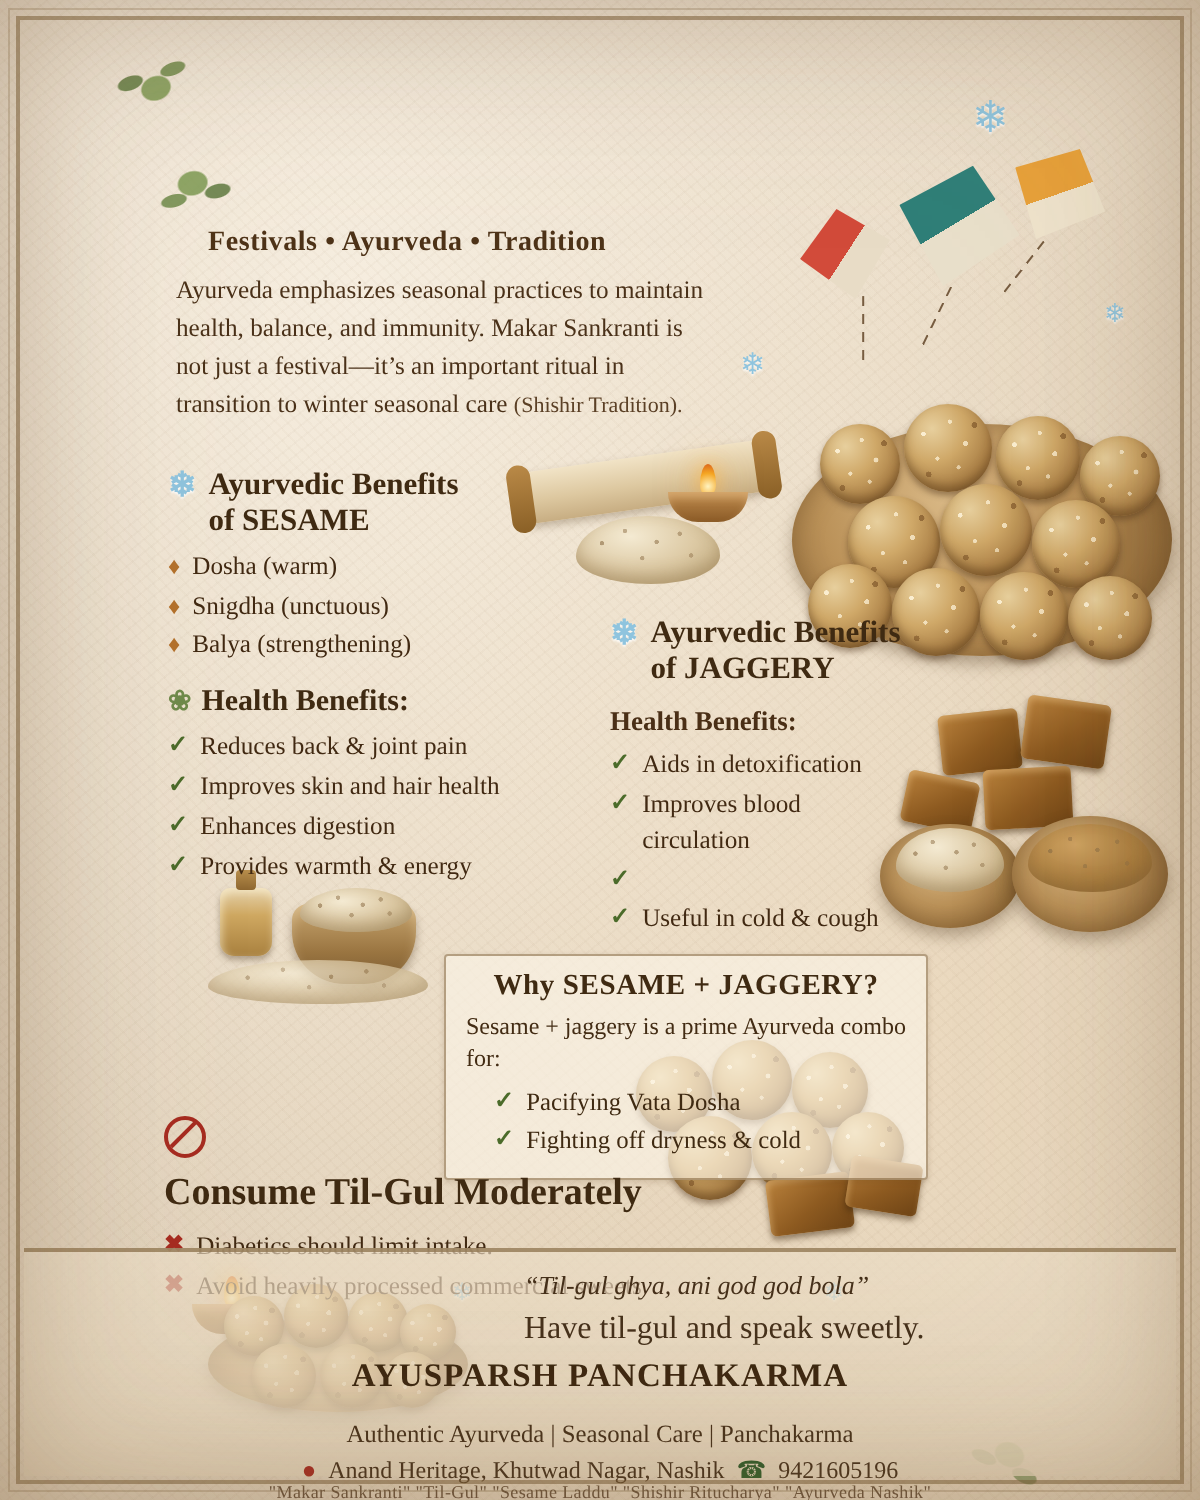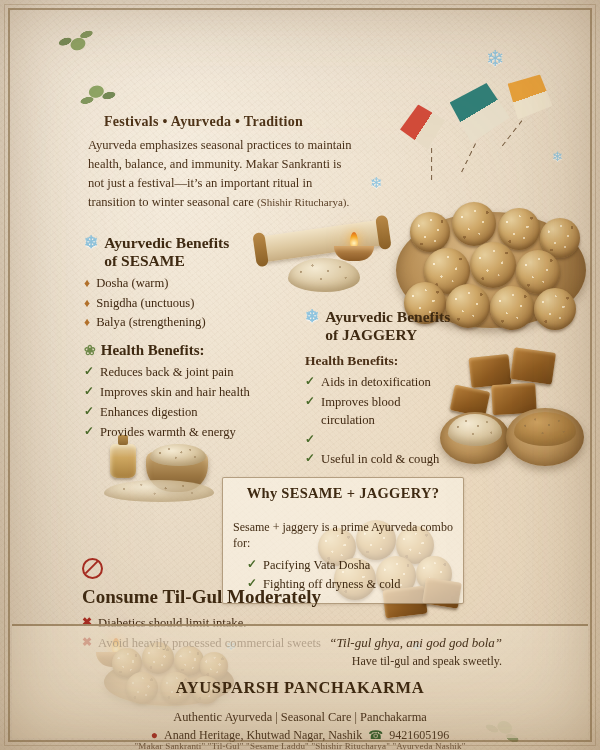--- a/index.html
+++ b/index.html
@@ -292,21 +292,21 @@
     box-shadow: 0 1px 3px rgba(90,60,25,0.18);
   }
   .why-title {
     text-align: center;
     font-size: 14.5px;
     font-weight: bold;
     color: #3f2a12;
     letter-spacing: 0.3px;
   }
   .why-sub {
-    margin-top: 17px;
+    margin-top: 3px;
     font-size: 12px;
     color: #432c14;
     line-height: 1.35;
   }
   .why-list { margin: 5px 0 0 14px; padding: 0; list-style: none; }
   .why-list li { display:flex; gap: 6px; font-size: 12.4px; line-height: 1.5; color: #3f2a12; }
 
   .moderate-block { position: absolute; left: 82px; top: 558px; width: 290px; }
   .moderate-head {
     display: flex; align-items: flex-start; gap: 7px;
@@ -329,30 +329,30 @@
     position: absolute;
     left: 12px; right: 12px; bottom: 12px;
     height: 112px;
     border-top: 2px solid rgba(120,92,52,0.6);
     background: linear-gradient(180deg, rgba(236,222,199,0.65), rgba(228,212,186,0.85));
   }
   .quote-wrap {
     position: absolute;
     left: 250px; top: 8px;
     width: 240px;
-    text-align: right;
+    text-align: left;
   }
   .quote {
     font-size: 13px;
     font-style: italic;
     color: #45301a;
     line-height: 1.45;
   }
   .quote-sub {
-    font-size: 12px;
+    font-size: 16px;
     color: #45301a;
     line-height: 1.45;
   }
   .brand {
     position: absolute;
     left: 0; right: 0; top: 52px;
     text-align: center;
   }
   .brand-name {
     font-size: 16.5px;
@@ -472,21 +472,21 @@
     <div class="snow" style="left: 226px; top: 640px; font-size: 12px;">❄</div>
     <div class="snow" style="left: 412px; top: 640px; font-size: 12px;">❄</div>
   </div>
 
   <div class="content">
 
 
     <div class="tagline">Festivals • Ayurveda • Tradition</div>
 
     <div class="intro">
-      <span>Ayurveda emphasizes seasonal practices to maintain health, balance, and immunity. Makar Sankranti is not just a festival—it’s an important ritual in transition to winter seasonal care </span><span class="small">(Shishir Ritucharya).</span>
+      <span>Ayurveda emphasizes seasonal practices to maintain health, balance, and immunity. Makar Sankranti is not just a festival—it’s an important ritual in transition to winter seasonal care </span><span class="small">(Shishir Tradition).</span>
     </div>
 
     <div class="sesame-block">
       <div class="sec-head">
         <span class="snow" style="position:static; font-size:17px;">❄</span>
         <span class="txt">
           <span>Ayurvedic Benefits</span><br>
           <span>of SESAME</span>
         </span>
       </div>

